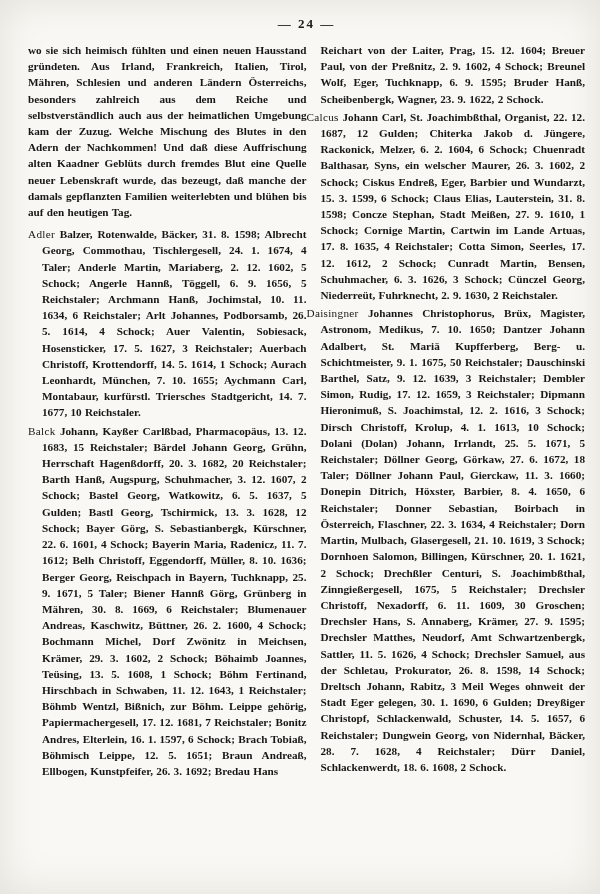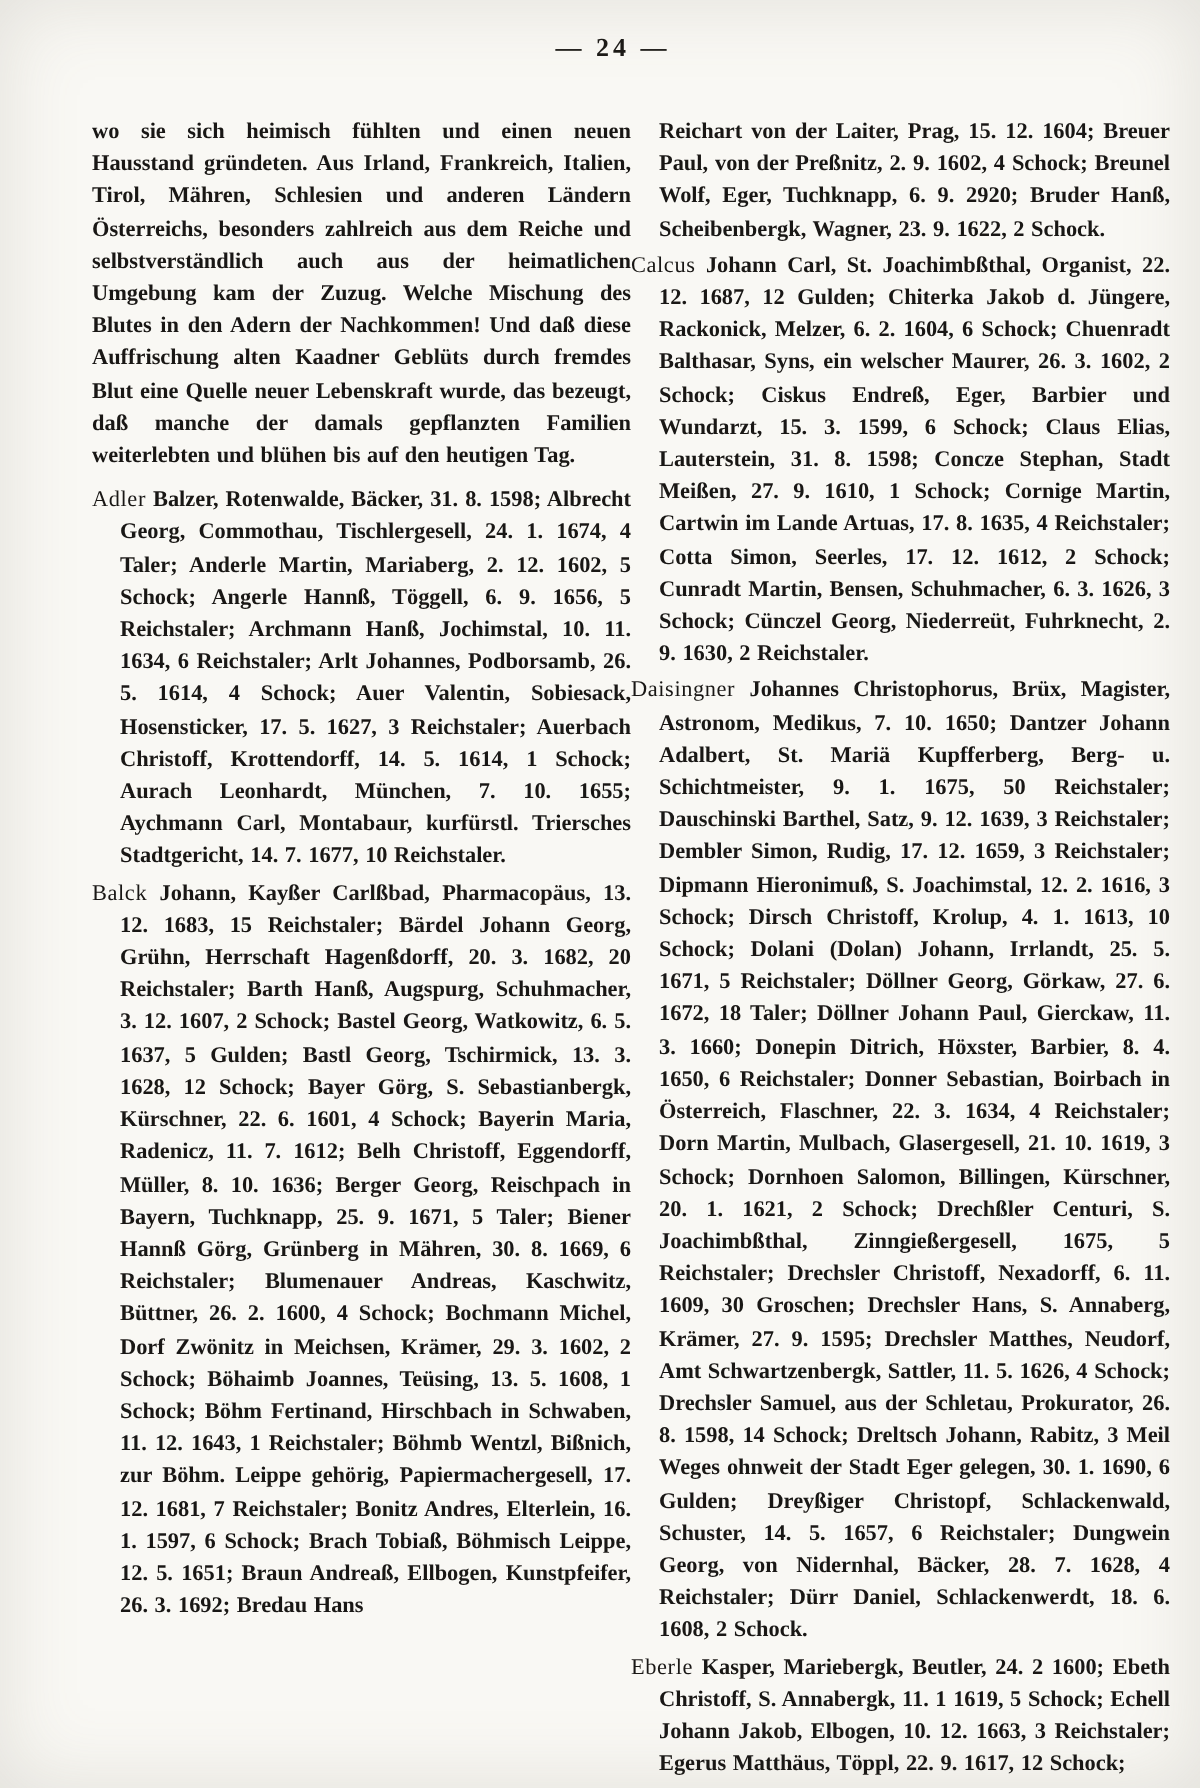--- a/index.html
+++ b/index.html
@@ -18,26 +18,25 @@
     box-sizing: border-box;
     padding: 16px 15px 10px 28px;
     font-family: "Liberation Serif", "DejaVu Serif", serif;
     color: #191715;
   }
   .page-header {
     text-align: center;
     font-size: 13px;
     font-weight: bold;
     letter-spacing: 2px;
-    margin-bottom: 26px;
+    margin-bottom: 10px;
     color: #1c1a17;
   }
   .columns {
     display: flex;
-    margin-left: 18px;
   }
   .col {
     flex: 1 1 0;
     font-size: 11.2px;
     line-height: 16.2px;
     text-align: justify;
     font-weight: bold;
     word-spacing: 0.5px;
     hyphens: auto;
   }
@@ -70,23 +69,22 @@
 
     <div class="col">
       <p class="intro">wo sie sich heimisch fühlten und einen neuen Hausstand gründeten. Aus Irland, Frankreich, Italien, Tirol, Mähren, Schlesien und anderen Ländern Österreichs, besonders zahlreich aus dem Reiche und selbstverständlich auch aus der heimatlichen Umgebung kam der Zuzug. Welche Mischung des Blutes in den Adern der Nachkommen! Und daß diese Auffrischung alten Kaadner Geblüts durch fremdes Blut eine Quelle neuer Lebenskraft wurde, das bezeugt, daß manche der damals gepflanzten Familien weiterlebten und blühen bis auf den heutigen Tag.</p>
 
       <p class="entry"><span class="entry-lead">Adler</span><span> Balzer, Rotenwalde, Bäcker, 31. 8. 1598; Albrecht Georg, Commothau, Tischlergesell, 24. 1. 1674, 4 Taler; Anderle Martin, Mariaberg, 2. 12. 1602, 5 Schock; Angerle Hannß, Töggell, 6. 9. 1656, 5 Reichstaler; Archmann Hanß, Jochimstal, 10. 11. 1634, 6 Reichstaler; Arlt Johannes, Podborsamb, 26. 5. 1614, 4 Schock; Auer Valentin, Sobiesack, Hosensticker, 17. 5. 1627, 3 Reichstaler; Auerbach Christoff, Krottendorff, 14. 5. 1614, 1 Schock; Aurach Leonhardt, München, 7. 10. 1655; Aychmann Carl, Montabaur, kurfürstl. Triersches Stadtgericht, 14. 7. 1677, 10 Reichstaler.</span></p>
 
       <p class="entry"><span class="entry-lead">Balck</span><span> Johann, Kayßer Carlßbad, Pharmacopäus, 13. 12. 1683, 15 Reichstaler; Bärdel Johann Georg, Grühn, Herrschaft Hagenßdorff, 20. 3. 1682, 20 Reichstaler; Barth Hanß, Augspurg, Schuhmacher, 3. 12. 1607, 2 Schock; Bastel Georg, Watkowitz, 6. 5. 1637, 5 Gulden; Bastl Georg, Tschirmick, 13. 3. 1628, 12 Schock; Bayer Görg, S. Sebastianbergk, Kürschner, 22. 6. 1601, 4 Schock; Bayerin Maria, Radenicz, 11. 7. 1612; Belh Christoff, Eggendorff, Müller, 8. 10. 1636; Berger Georg, Reischpach in Bayern, Tuchknapp, 25. 9. 1671, 5 Taler; Biener Hannß Görg, Grünberg in Mähren, 30. 8. 1669, 6 Reichstaler; Blumenauer Andreas, Kaschwitz, Büttner, 26. 2. 1600, 4 Schock; Bochmann Michel, Dorf Zwönitz in Meichsen, Krämer, 29. 3. 1602, 2 Schock; Böhaimb Joannes, Teüsing, 13. 5. 1608, 1 Schock; Böhm Fertinand, Hirschbach in Schwaben, 11. 12. 1643, 1 Reichstaler; Böhmb Wentzl, Bißnich, zur Böhm. Leippe gehörig, Papiermachergesell, 17. 12. 1681, 7 Reichstaler; Bonitz Andres, Elterlein, 16. 1. 1597, 6 Schock; Brach Tobiaß, Böhmisch Leippe, 12. 5. 1651; Braun Andreaß, Ellbogen, Kunstpfeifer, 26. 3. 1692; Bredau Hans</span></p>
     </div>
 
     <div class="col">
-      <p class="continuation">Reichart von der Laiter, Prag, 15. 12. 1604; Breuer Paul, von der Preßnitz, 2. 9. 1602, 4 Schock; Breunel Wolf, Eger, Tuchknapp, 6. 9. 2920; Bruder Hanß, Scheibenbergk, Wagner, 23. 9. 1622, 2 Schock.</p>
+      <p class="continuation">Reichart von der Laiter, Prag, 15. 12. 1604; Breuer Paul, von der Preßnitz, 2. 9. 1602, 4 Schock; Breunel Wolf, Eger, Tuchknapp, 6. 9. 1595; Bruder Hanß, Scheibenbergk, Wagner, 23. 9. 1622, 2 Schock.</p>
 
       <p class="entry"><span class="entry-lead">Calcus</span><span> Johann Carl, St. Joachimbßthal, Organist, 22. 12. 1687, 12 Gulden; Chiterka Jakob d. Jüngere, Rackonick, Melzer, 6. 2. 1604, 6 Schock; Chuenradt Balthasar, Syns, ein welscher Maurer, 26. 3. 1602, 2 Schock; Ciskus Endreß, Eger, Barbier und Wundarzt, 15. 3. 1599, 6 Schock; Claus Elias, Lauterstein, 31. 8. 1598; Concze Stephan, Stadt Meißen, 27. 9. 1610, 1 Schock; Cornige Martin, Cartwin im Lande Artuas, 17. 8. 1635, 4 Reichstaler; Cotta Simon, Seerles, 17. 12. 1612, 2 Schock; Cunradt Martin, Bensen, Schuhmacher, 6. 3. 1626, 3 Schock; Cünczel Georg, Niederreüt, Fuhrknecht, 2. 9. 1630, 2 Reichstaler.</span></p>
 
       <p class="entry"><span class="entry-lead">Daisingner</span><span> Johannes Christophorus, Brüx, Magister, Astronom, Medikus, 7. 10. 1650; Dantzer Johann Adalbert, St. Mariä Kupfferberg, Berg- u. Schichtmeister, 9. 1. 1675, 50 Reichstaler; Dauschinski Barthel, Satz, 9. 12. 1639, 3 Reichstaler; Dembler Simon, Rudig, 17. 12. 1659, 3 Reichstaler; Dipmann Hieronimuß, S. Joachimstal, 12. 2. 1616, 3 Schock; Dirsch Christoff, Krolup, 4. 1. 1613, 10 Schock; Dolani (Dolan) Johann, Irrlandt, 25. 5. 1671, 5 Reichstaler; Döllner Georg, Görkaw, 27. 6. 1672, 18 Taler; Döllner Johann Paul, Gierckaw, 11. 3. 1660; Donepin Ditrich, Höxster, Barbier, 8. 4. 1650, 6 Reichstaler; Donner Sebastian, Boirbach in Österreich, Flaschner, 22. 3. 1634, 4 Reichstaler; Dorn Martin, Mulbach, Glasergesell, 21. 10. 1619, 3 Schock; Dornhoen Salomon, Billingen, Kürschner, 20. 1. 1621, 2 Schock; Drechßler Centuri, S. Joachimbßthal, Zinngießergesell, 1675, 5 Reichstaler; Drechsler Christoff, Nexadorff, 6. 11. 1609, 30 Groschen; Drechsler Hans, S. Annaberg, Krämer, 27. 9. 1595; Drechsler Matthes, Neudorf, Amt Schwartzenbergk, Sattler, 11. 5. 1626, 4 Schock; Drechsler Samuel, aus der Schletau, Prokurator, 26. 8. 1598, 14 Schock; Dreltsch Johann, Rabitz, 3 Meil Weges ohnweit der Stadt Eger gelegen, 30. 1. 1690, 6 Gulden; Dreyßiger Christopf, Schlackenwald, Schuster, 14. 5. 1657, 6 Reichstaler; Dungwein Georg, von Nidernhal, Bäcker, 28. 7. 1628, 4 Reichstaler; Dürr Daniel, Schlackenwerdt, 18. 6. 1608, 2 Schock.</span></p>
 
-      <p class="entry"><span class="entry-lead">Eberle</span><span> Kasper, Mariebergk, Beutler, 24. 2 1600; Ebeth Christoff, S. Annabergk, 11. 1 1619, 5 Schock; Echell Johann Jakob, Elbogen, 10. 12. 1663, 3 Reichstaler; Egerus Matthäus, Töppl, 22. 9. 1617, 12 Schock;</span></p>
     </div>
 
   </div>
 </div>
 
 </body></html>

